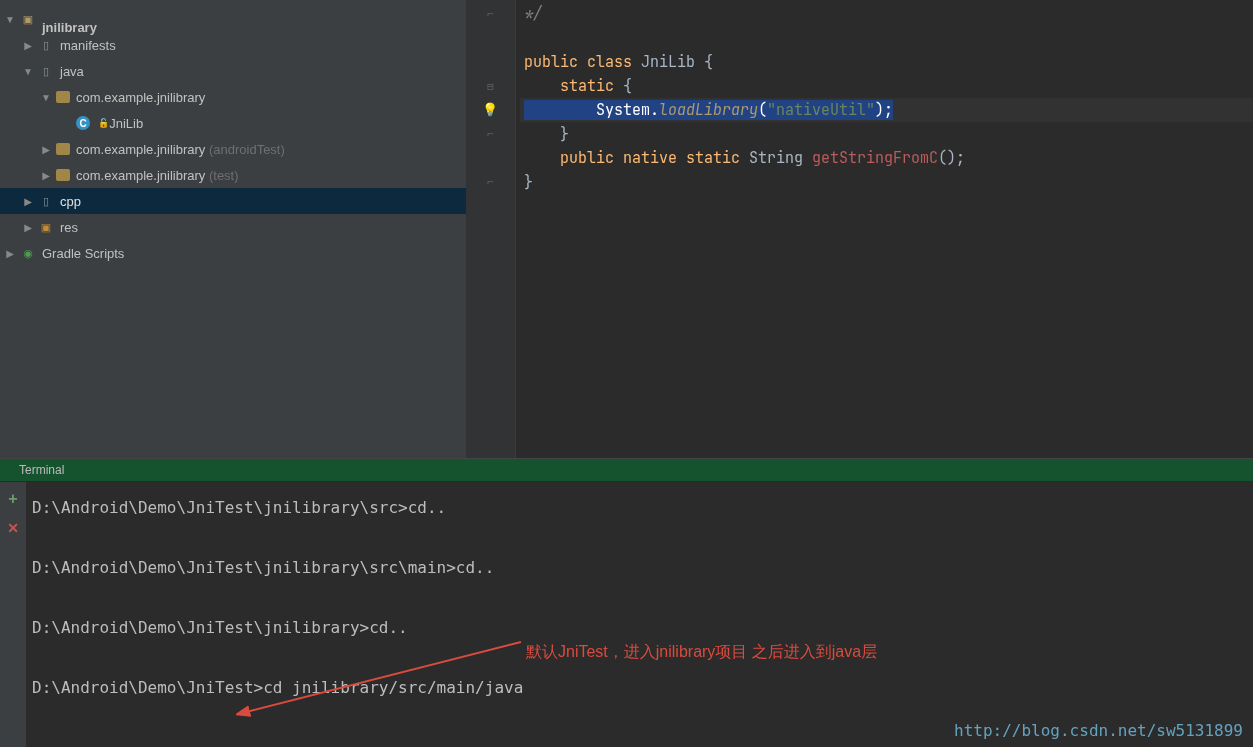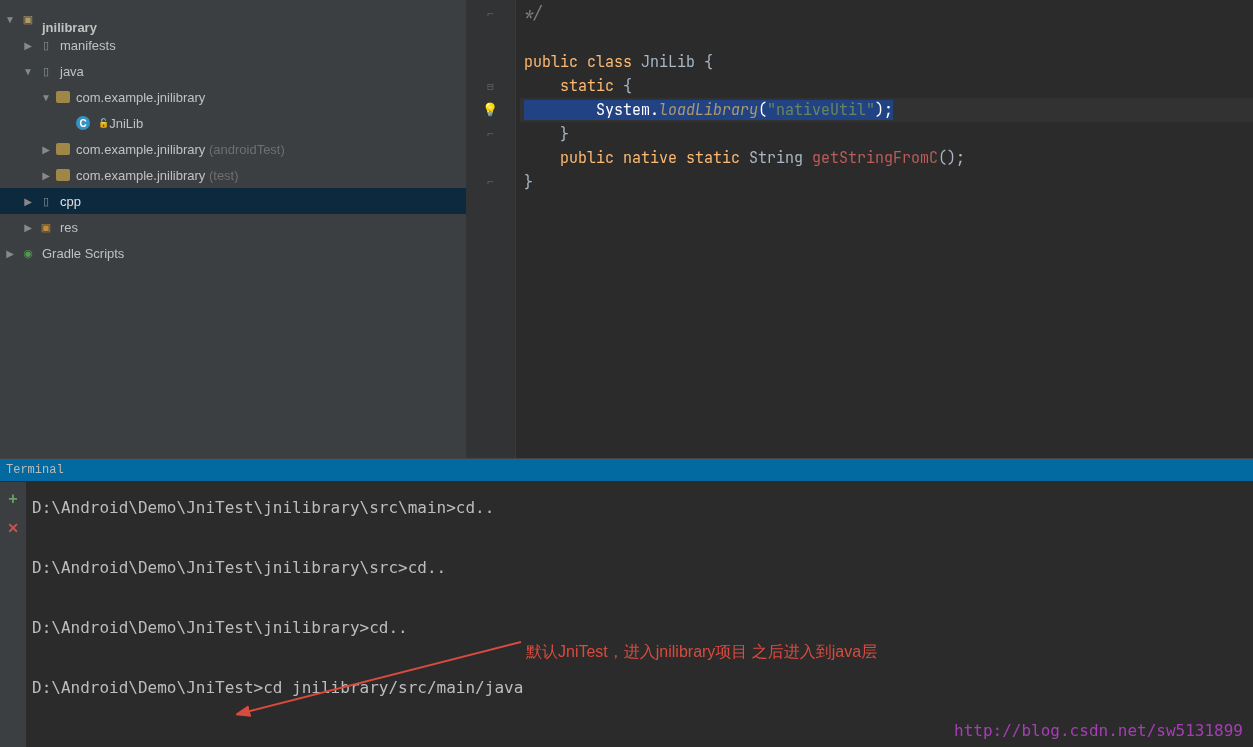--- a/index.html
+++ b/index.html
@@ -137,29 +137,28 @@
   }
 
   .terminal-panel {
     flex: 1;
     display: flex;
     flex-direction: column;
     background: #2b2b2b;
   }
   .terminal-header {
     height: 24px;
-    background: #0369a1;
+    background: #14532d;
     border-top: 1px solid #444;
     border-bottom: 1px solid #2a2a2a;
     display: flex;
     align-items: center;
-    padding-left: 6px;
+    padding-left: 19px;
     font-size: 12px;
     color: #bbb;
-    font-family: Liberation Mono, monospace;
   }
   .terminal-body {
     flex: 1;
     display: flex;
     position: relative;
   }
   .terminal-side {
     width: 26px;
     background: #3c3f41;
     display: flex;
@@ -192,21 +191,21 @@
   .arrow-svg {
     position: absolute;
     top: 155px;
     left: 210px;
     pointer-events: none;
   }
   .watermark {
     position: absolute;
     bottom: 6px;
     right: 10px;
-    color: #d946ef;
+    color: #7dd3fc;
     font-family: "Consolas", monospace;
     font-size: 16px;
     opacity: 0.7;
   }
 </style>
 </head>
 <body>
 
 <div class="top-split">
 
@@ -297,22 +296,22 @@
 <div class="terminal-panel">
   <div class="terminal-header">
     <span>Terminal</span>
   </div>
   <div class="terminal-body">
     <div class="terminal-side">
       <span class="plus-icon">+</span>
       <span class="close-x-icon">✕</span>
     </div>
     <div class="terminal-content">
+      <div class="term-line">D:\Android\Demo\JniTest\jnilibrary\src&gt;cd..</div>
       <div class="term-line">D:\Android\Demo\JniTest\jnilibrary\src\main&gt;cd..</div>
-      <div class="term-line">D:\Android\Demo\JniTest\jnilibrary\src&gt;cd..</div>
       <div class="term-line">D:\Android\Demo\JniTest\jnilibrary&gt;cd..</div>
       <div class="term-line">D:\Android\Demo\JniTest&gt;cd jnilibrary/src/main/java</div>
 
       <div class="annotation">默认JniTest，进入jnilibrary项目 之后进入到java层</div>
       <svg class="arrow-svg" width="300" height="90">
         <defs>
           <marker id="ah" markerWidth="10" markerHeight="10" refX="2" refY="3" orient="auto">
             <path d="M0,0 L0,6 L8,3 z" fill="#d94b3e"></path>
           </marker>
         </defs>

